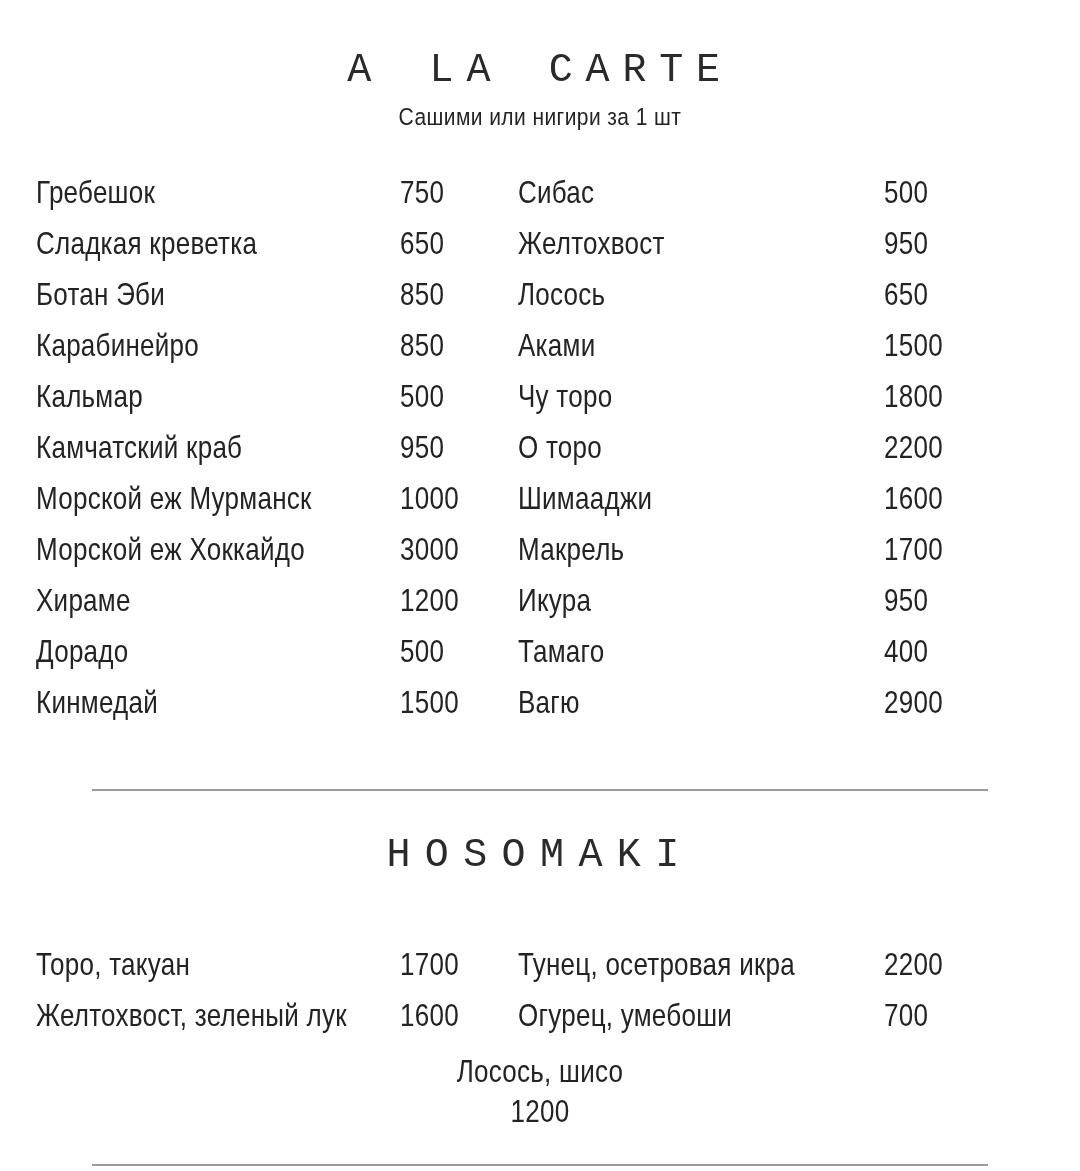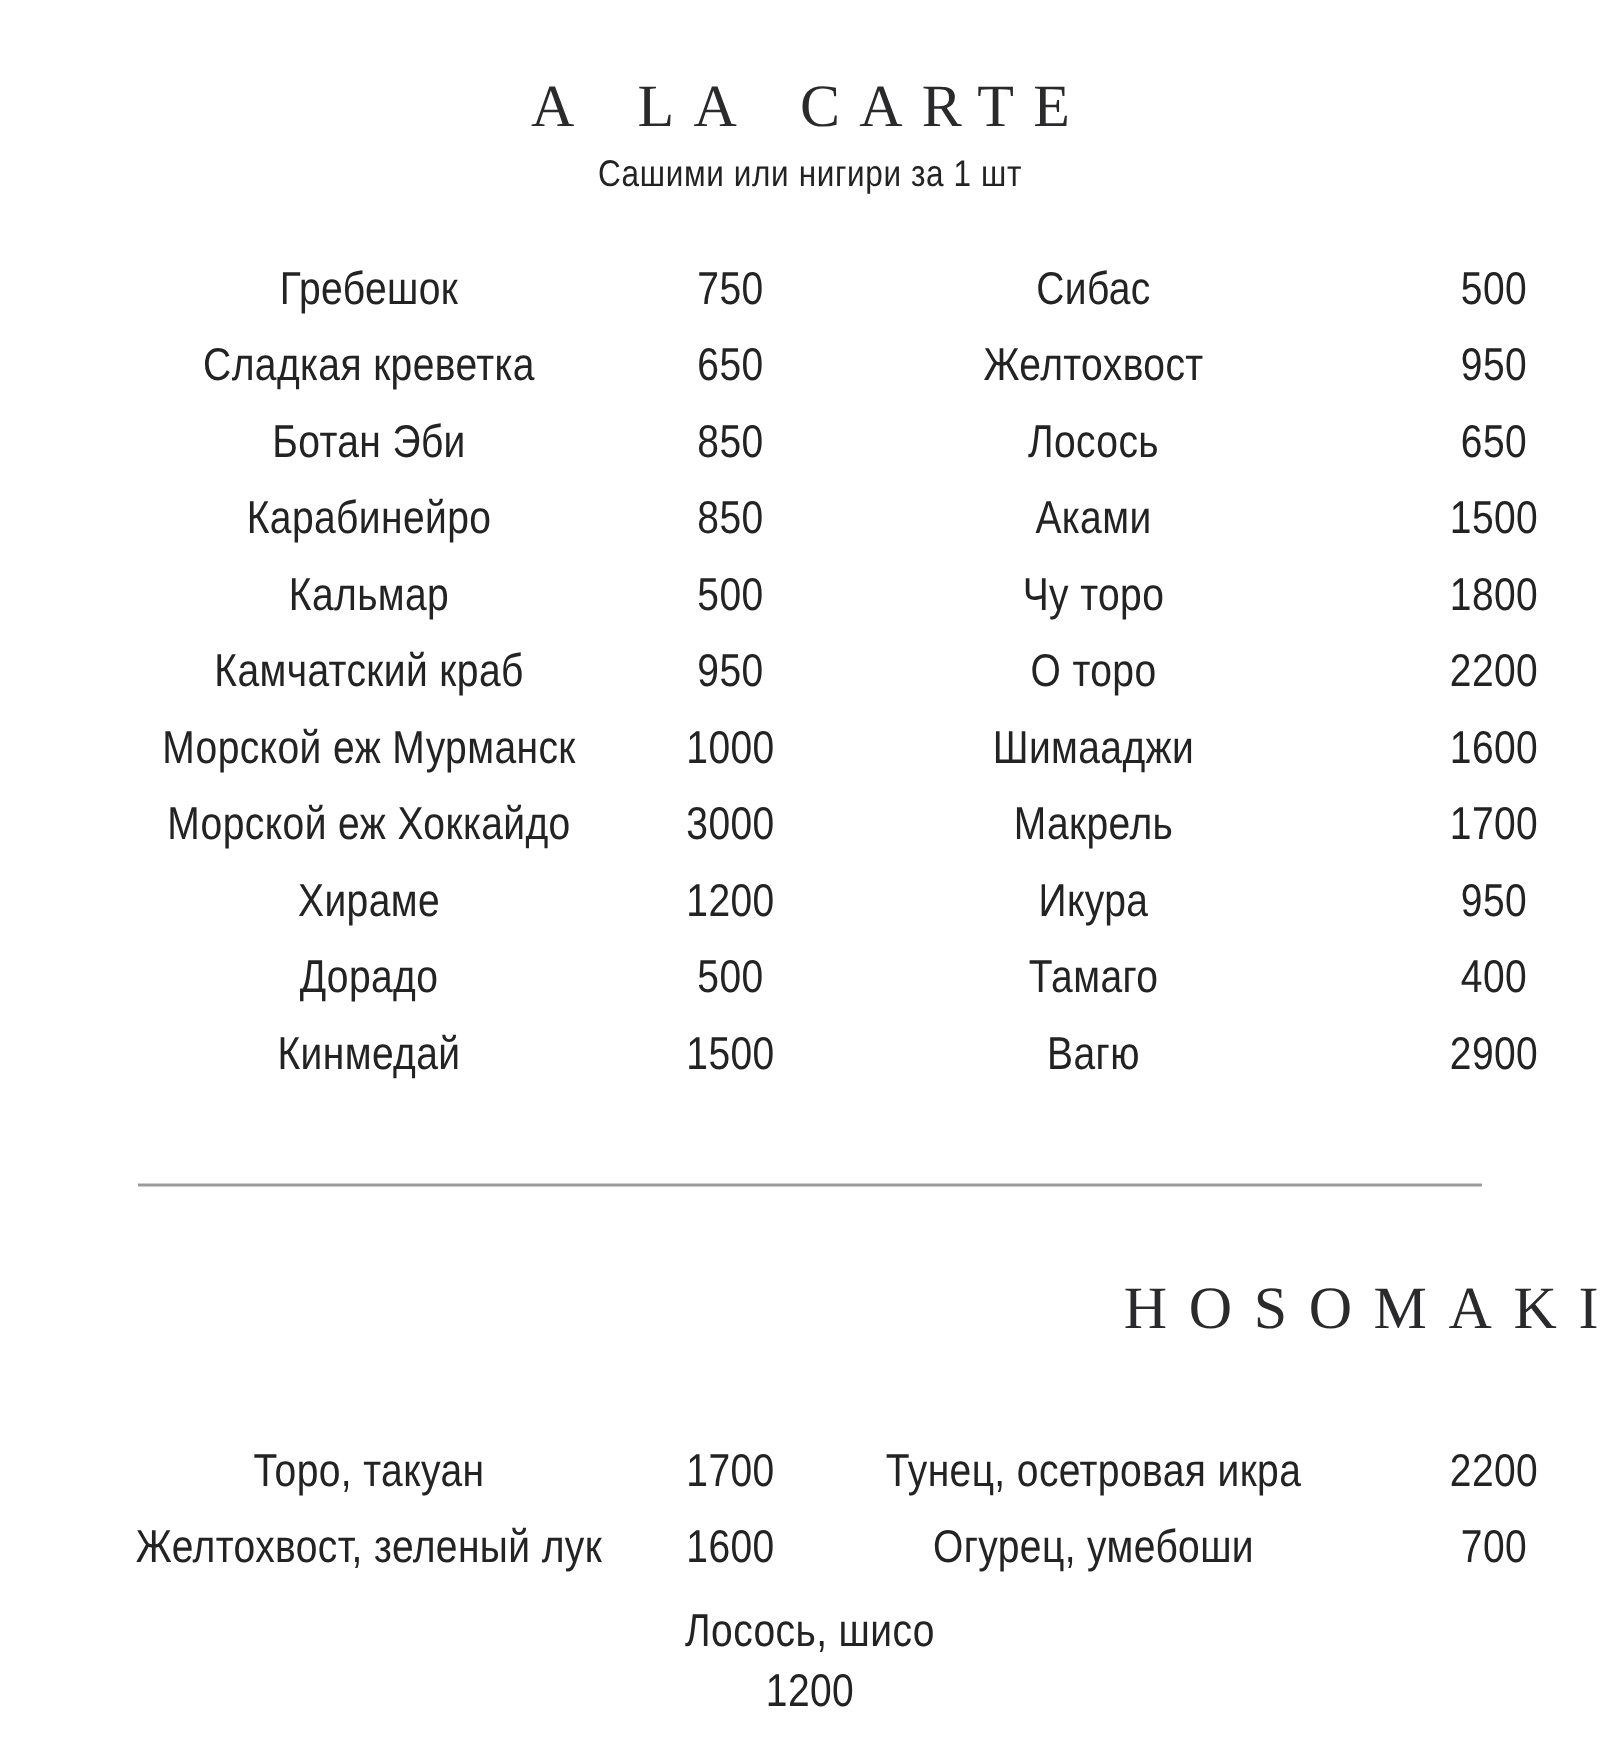--- a/index.html
+++ b/index.html
@@ -8,21 +8,21 @@
     height: 1171px;
     background: #ffffff;
     font-family: "Liberation Sans", "DejaVu Sans", sans-serif;
     color: #232323;
     overflow: hidden;
   }
   .page { padding-top: 50px; }
 
   
   .serif-title {
-    font-family: Liberation Serif, serif;
+    font-family: Liberation Mono, monospace;
     font-size: 40px;
     line-height: 42px;
     letter-spacing: 0.32em;
     word-spacing: 0.22em;
     text-align: center;
     color: #2a2a2c;
     font-weight: 400;
     white-space: nowrap;
   }
 
@@ -32,21 +32,21 @@
   .subtitle {
     margin-top: 12px;
     font-size: 21px;
     line-height: 26px;
     letter-spacing: 0.02em;
     text-align: center;
     font-weight: 400;
     color: #232323;
   }
 
-  .menu { margin-top: 37px; padding-left: 64px; text-align: center; }
+  .menu { margin-top: 37px; padding-left: 36px; }
   .menu.hoso { margin-top: 62px; }
 
   .menu-row {
     display: grid;
     grid-template-columns: 364px 118px 366px 1fr;
     height: 51px;
     align-items: center;
     font-size: 26px;
     letter-spacing: 0.01em;
   }
@@ -55,21 +55,21 @@
 
   .divider {
     height: 2px;
     background: #9b9b9b;
     margin: 0 92px;
     border: none;
   }
   .divider.first { margin-top: 61px; }
   .divider.last  { margin-top: 36px; }
 
-  .hoso-title { margin-top: 60px; letter-spacing: 0.36em; text-align: right; }
+  .hoso-title { margin-top: 44px; letter-spacing: 0.36em; }
 
   .center-line {
     text-align: center;
     font-size: 26px;
     letter-spacing: 0.01em;
     white-space: nowrap;
   }
   .center-name  { margin-top: 7px; line-height: 47px; }
   .center-price { line-height: 33px; }
 </style>

